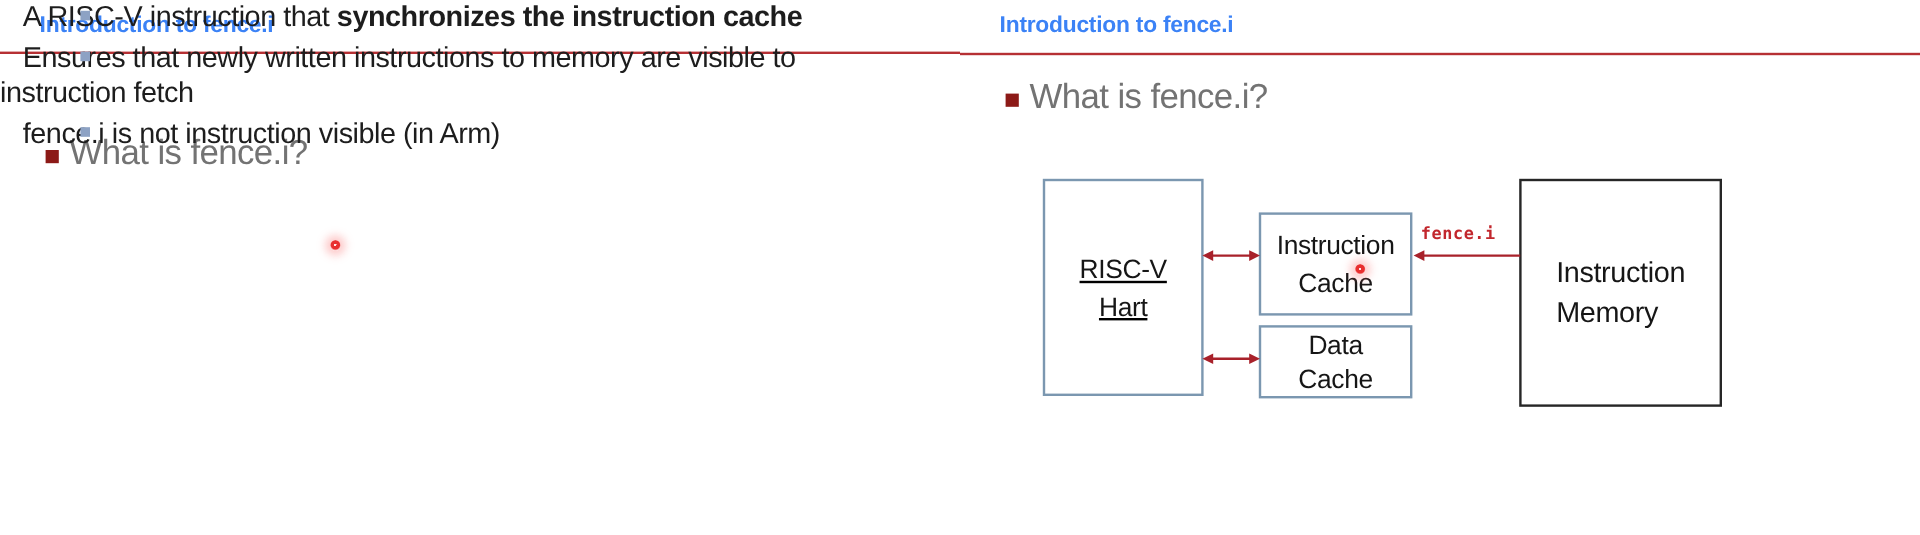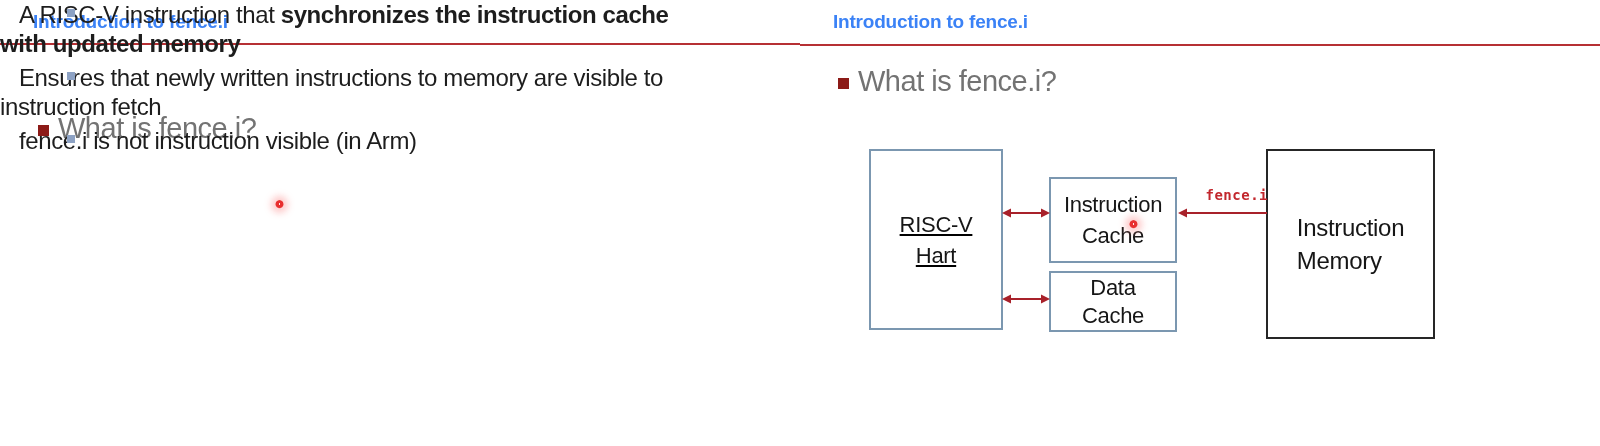--- a/index.html
+++ b/index.html
@@ -32,21 +32,21 @@
   .dbox {
     position:absolute; box-sizing:border-box; background:#ffffff;
     display:flex; align-items:center; justify-content:center; text-align:center;
   }
   .dbox .lbl { white-space:pre-line; font-size:22px; line-height:31px; color:#161616; letter-spacing:-0.3px; }
   .blue { border:2px solid #7b97b0; }
   .dark { border:2px solid #262626; }
   .lbl-left { text-align:left; }
 
   .fence-label {
-    position:absolute; left:1184px; top:187px; width:84px; text-align:right;
+    position:absolute; left:1184px; top:187px; width:84px; text-align:left;
     font-family:"DejaVu Sans Mono", monospace; font-weight:bold; font-size:14px;
     letter-spacing:0.5px; color:#c2272d; white-space:nowrap;
   }
 
   .arrow-svg { position:absolute; }
 
   .laser {
     position:absolute; width:9px; height:9px; border-radius:50%;
     background:radial-gradient(circle at 50% 45%, #ffe9e9 0 14%, #e82f2f 15% 52%, rgba(248,120,120,0.55) 65%, rgba(255,150,150,0) 78%);
     box-shadow:0 0 7px 4px rgba(250,120,120,0.40);
@@ -63,21 +63,20 @@
 
     <div class="heading" style="left:38px; top:112px;">
       <span class="hsq"></span>
       <span class="htxt">What is fence.i?</span>
     </div>
 
     <div class="bullets">
         <div class="bullet">
           <span class="sq"></span>
           <div class="line first"><span>A RISC-V instruction that </span><span class="b">synchronizes the instruction cache</span></div>
-          <div class="line"><span class="b">with updated memory</span></div>
         </div>
         <div class="bullet">
           <span class="sq"></span>
           <div class="line first"><span>Ensures that newly written instructions to memory are visible to</span></div>
           <div class="line"><span>instruction fetch</span></div>
         </div>
         <div class="bullet">
           <span class="sq"></span>
           <div class="line first"><span>fence.i is not instruction visible (in Arm)</span></div>
         </div>

